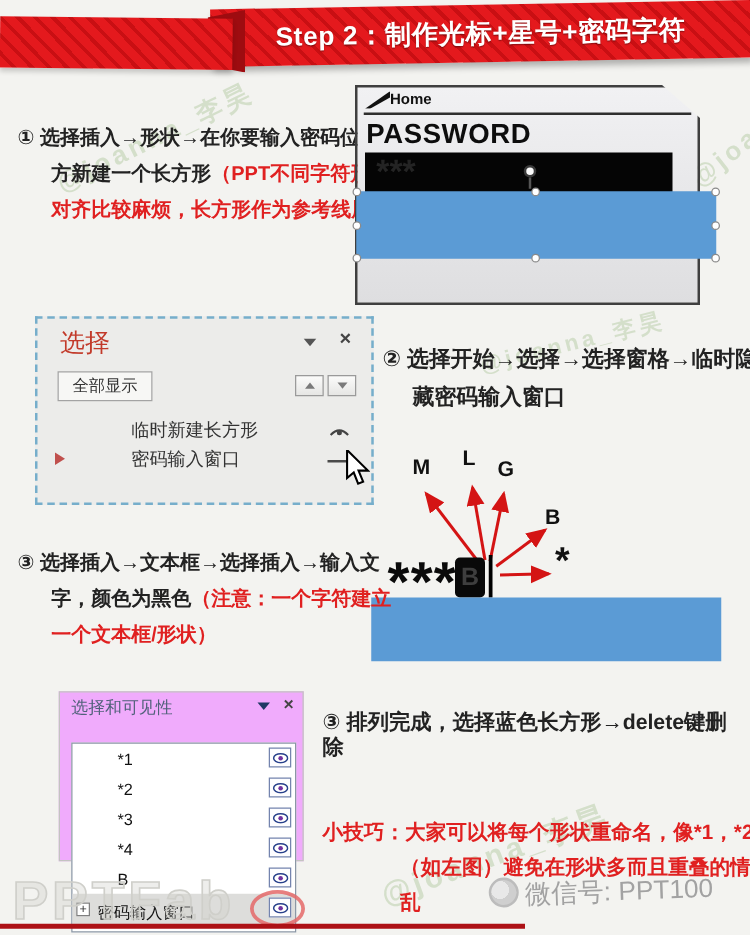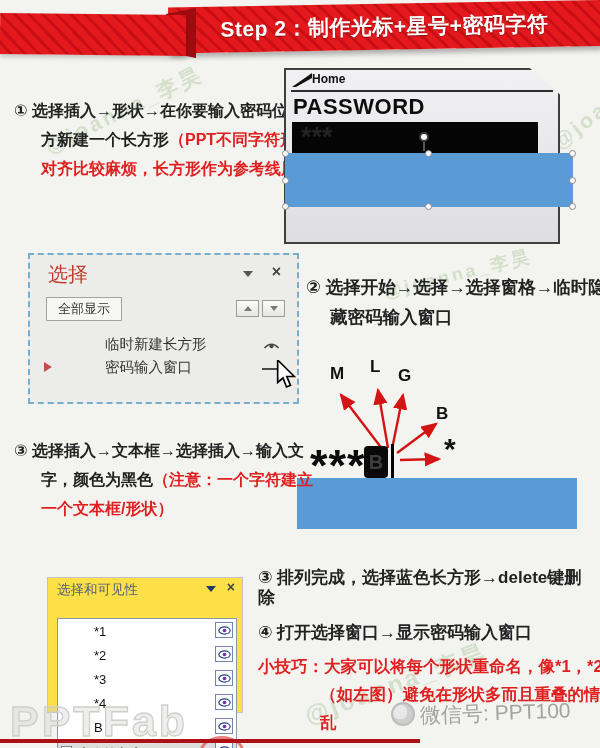--- a/index.html
+++ b/index.html
@@ -89,21 +89,21 @@
   #arrows{position:absolute;left:300px;top:357px;}
   #arrows line{stroke:#d41414;stroke-width:2.4;}
   .dlabel{position:absolute;font-size:17px;font-weight:600;color:#111;}
   #lblM{left:330px;top:364px;} #lblL{left:370px;top:357px;} #lblG{left:398px;top:366px;}
   #lblB{left:436px;top:404px;} #lblStar{left:444px;top:432px;font-size:30px;font-weight:bold;}
   #dstars{position:absolute;left:310px;top:440px;font-size:45px;font-weight:bold;color:#0a0a0a;letter-spacing:1px;}
   #blob{position:absolute;left:364px;top:446px;width:24px;height:32px;background:#090909;border-radius:4px;
     color:#3e3e3e;font-size:20px;font-weight:bold;text-align:center;line-height:32px;}
   #caret{position:absolute;left:391px;top:444px;width:3px;height:34px;background:#000;}
   
-  #pane2{position:absolute;left:47px;top:577px;width:196px;height:136px;background:#fde047;
+  #pane2{position:absolute;left:47px;top:553px;width:196px;height:136px;background:#f0abfc;
     border:1px solid #c3c3c1;box-sizing:border-box;}
   #pane2 .pane2-title{position:absolute;left:9px;top:3px;font-size:13.5px;color:#51617a;}
   #pane2 .chev{position:absolute;right:26px;top:8px;border-top-color:#1f3864;}
   #pane2 .close-x{right:7px;top:1px;font-size:14px;}
   #pane2 .subtitle{position:absolute;left:11px;top:22px;font-size:13px;color:#222;}
   .listbox{position:absolute;left:9px;top:40px;width:180px;height:152px;background:#fff;
     border:1px solid #8b97a5;box-sizing:border-box;}
   .v-row{position:relative;height:24px;font-size:13px;color:#111;}
   .v-row .lbl{position:absolute;left:36px;top:5px;}
   .v-row.sel{background:#dddddb;height:26px;}
@@ -285,21 +285,20 @@
               <ellipse cx="6.5" cy="4.5" rx="5.6" ry="3.6" fill="#fff" stroke="#27408b" stroke-width="1.2"></ellipse>
               <circle cx="6.5" cy="4.5" r="1.8" fill="#7030a0"></circle>
             </svg>
           </span>
         <span class="red-ellipse"></span>
       </div>
     </div>
   </div>
 
   <div class="para" id="step4">③ 排列完成，选择蓝色长方形→delete键删除</div>
-  <div class="para" id="step5">④ 打开选择窗口→显示密码输入窗口</div>
   <div class="para" id="tip">小技巧：大家可以将每个形状重命名，像*1，*2......（如左图）避免在形状多而且重叠的情况下凌乱</div>
 
   <div id="redline"></div>
   <div id="pptfab">PPTFab</div>
   <div id="wechat-logo"></div>
   <div id="wechat">微信号: PPT100</div>
 
 </div>
 
 </body></html>

